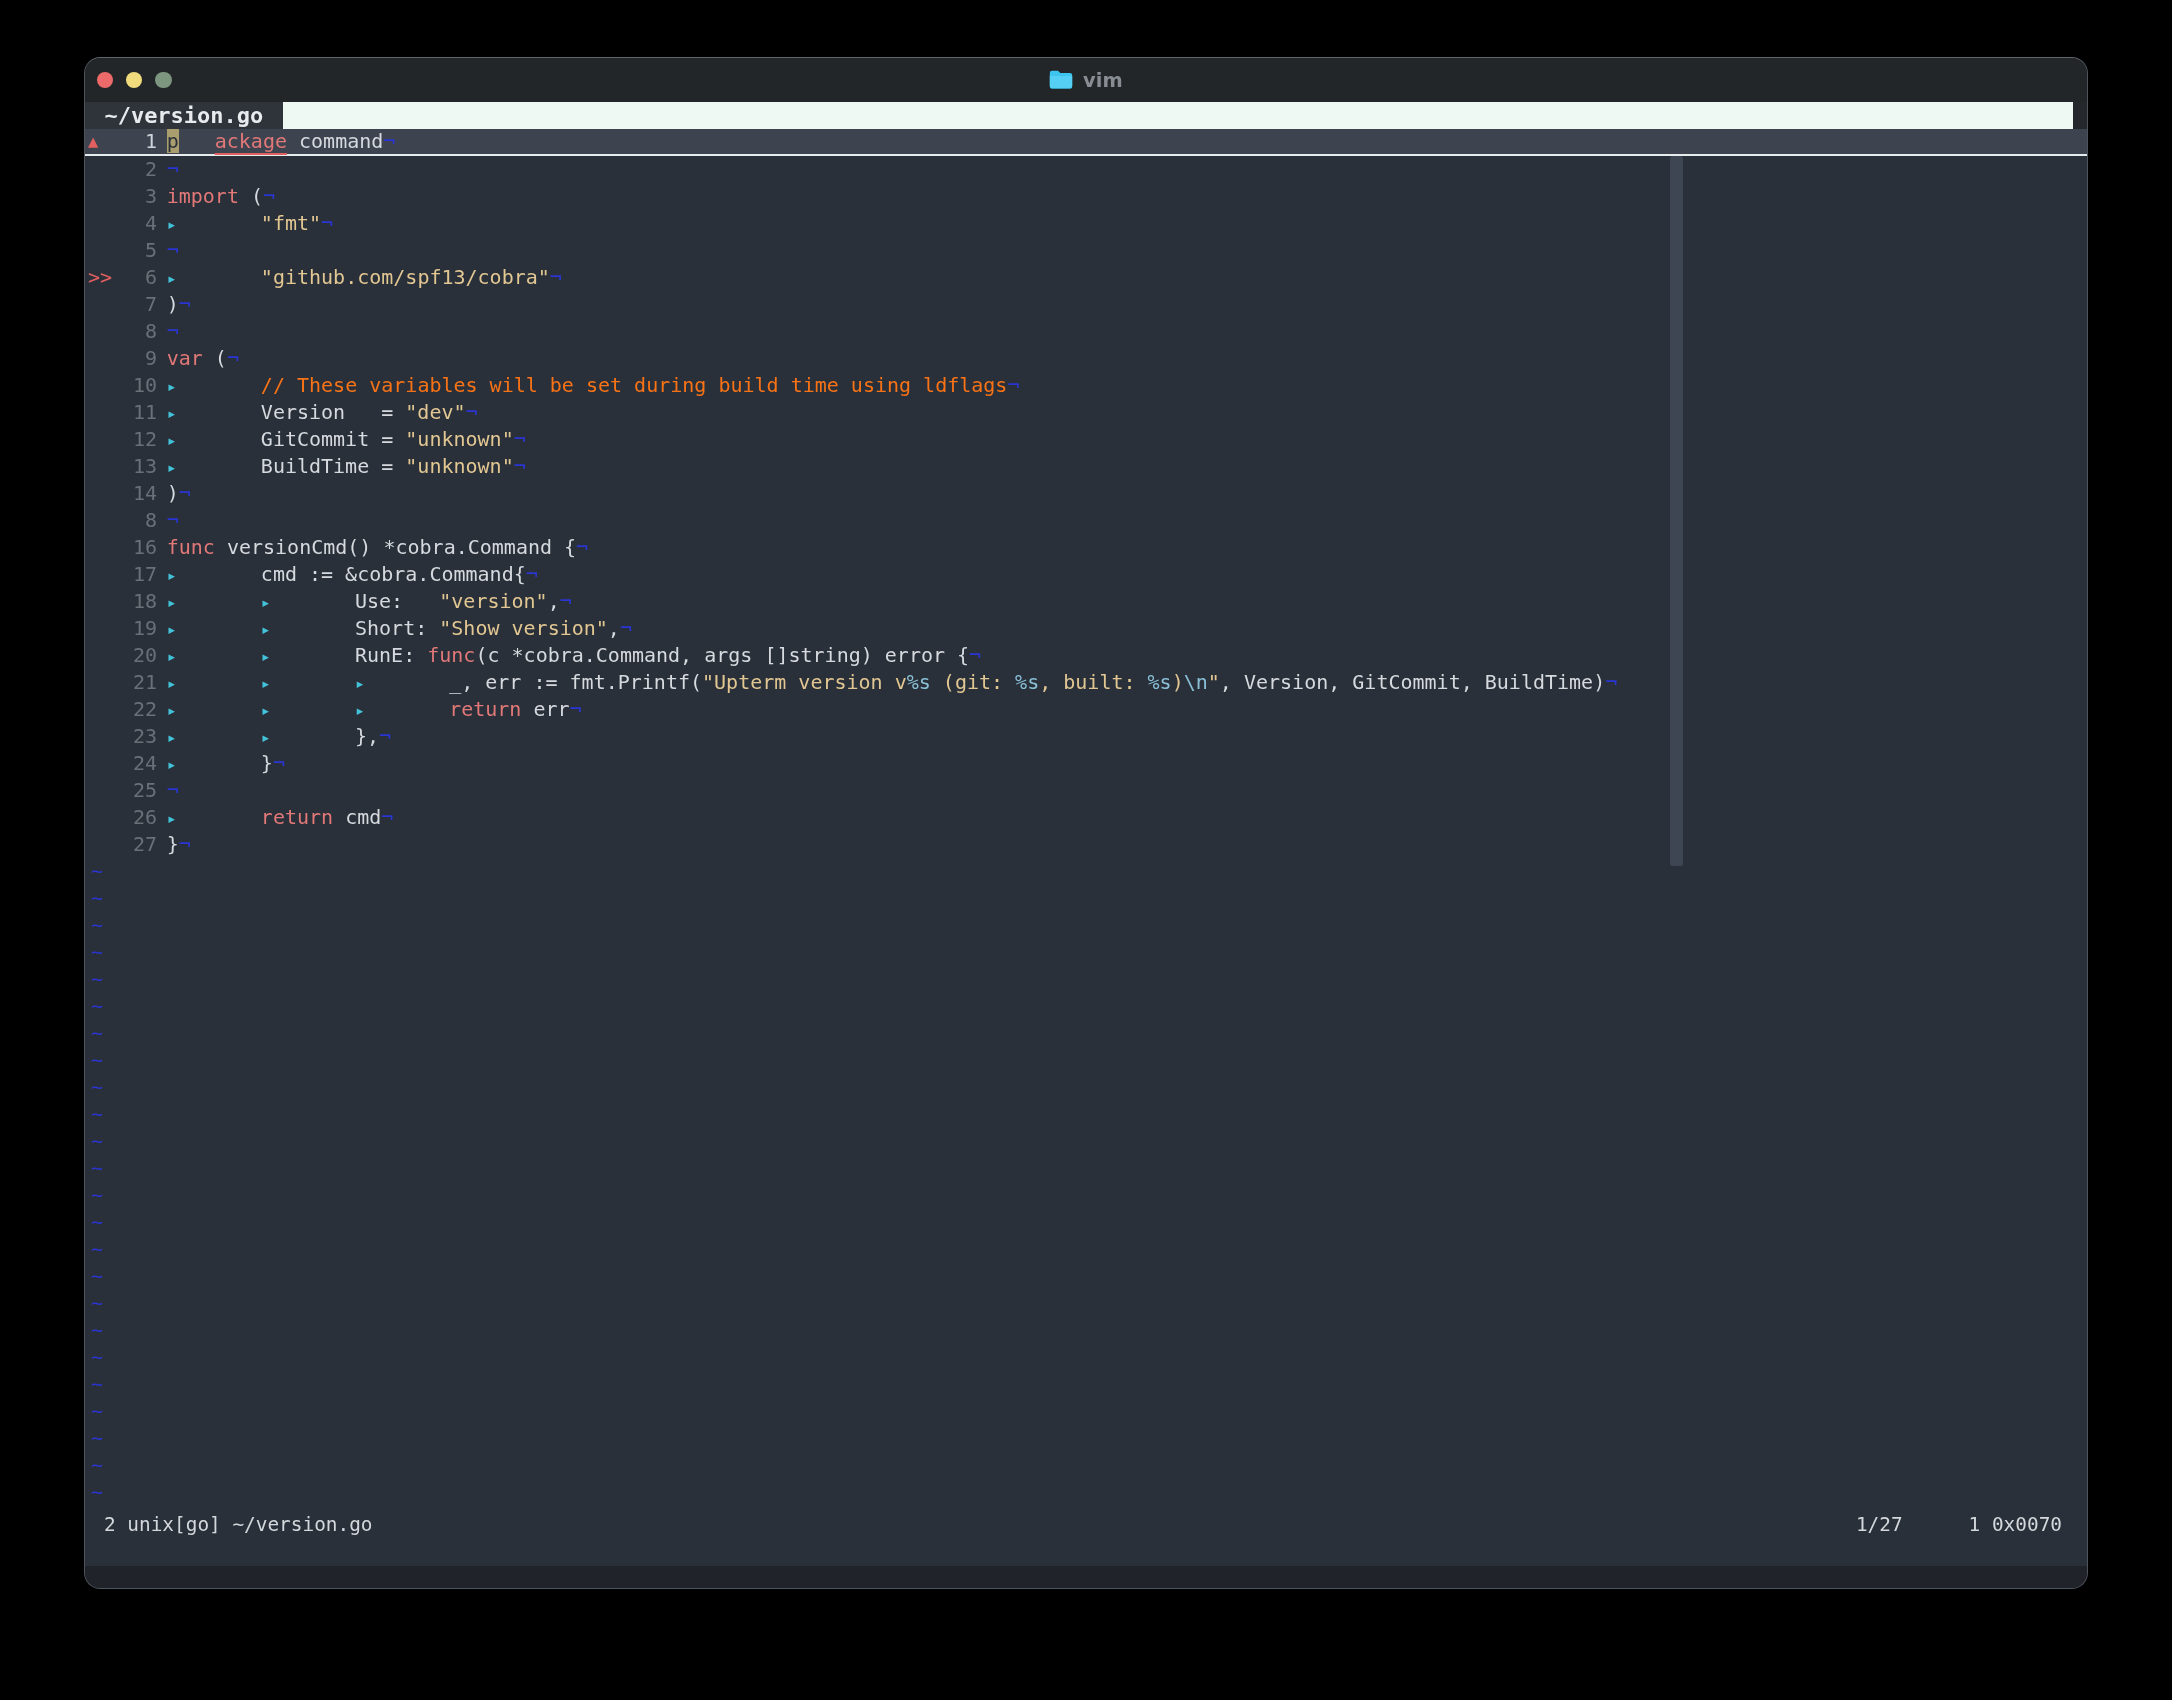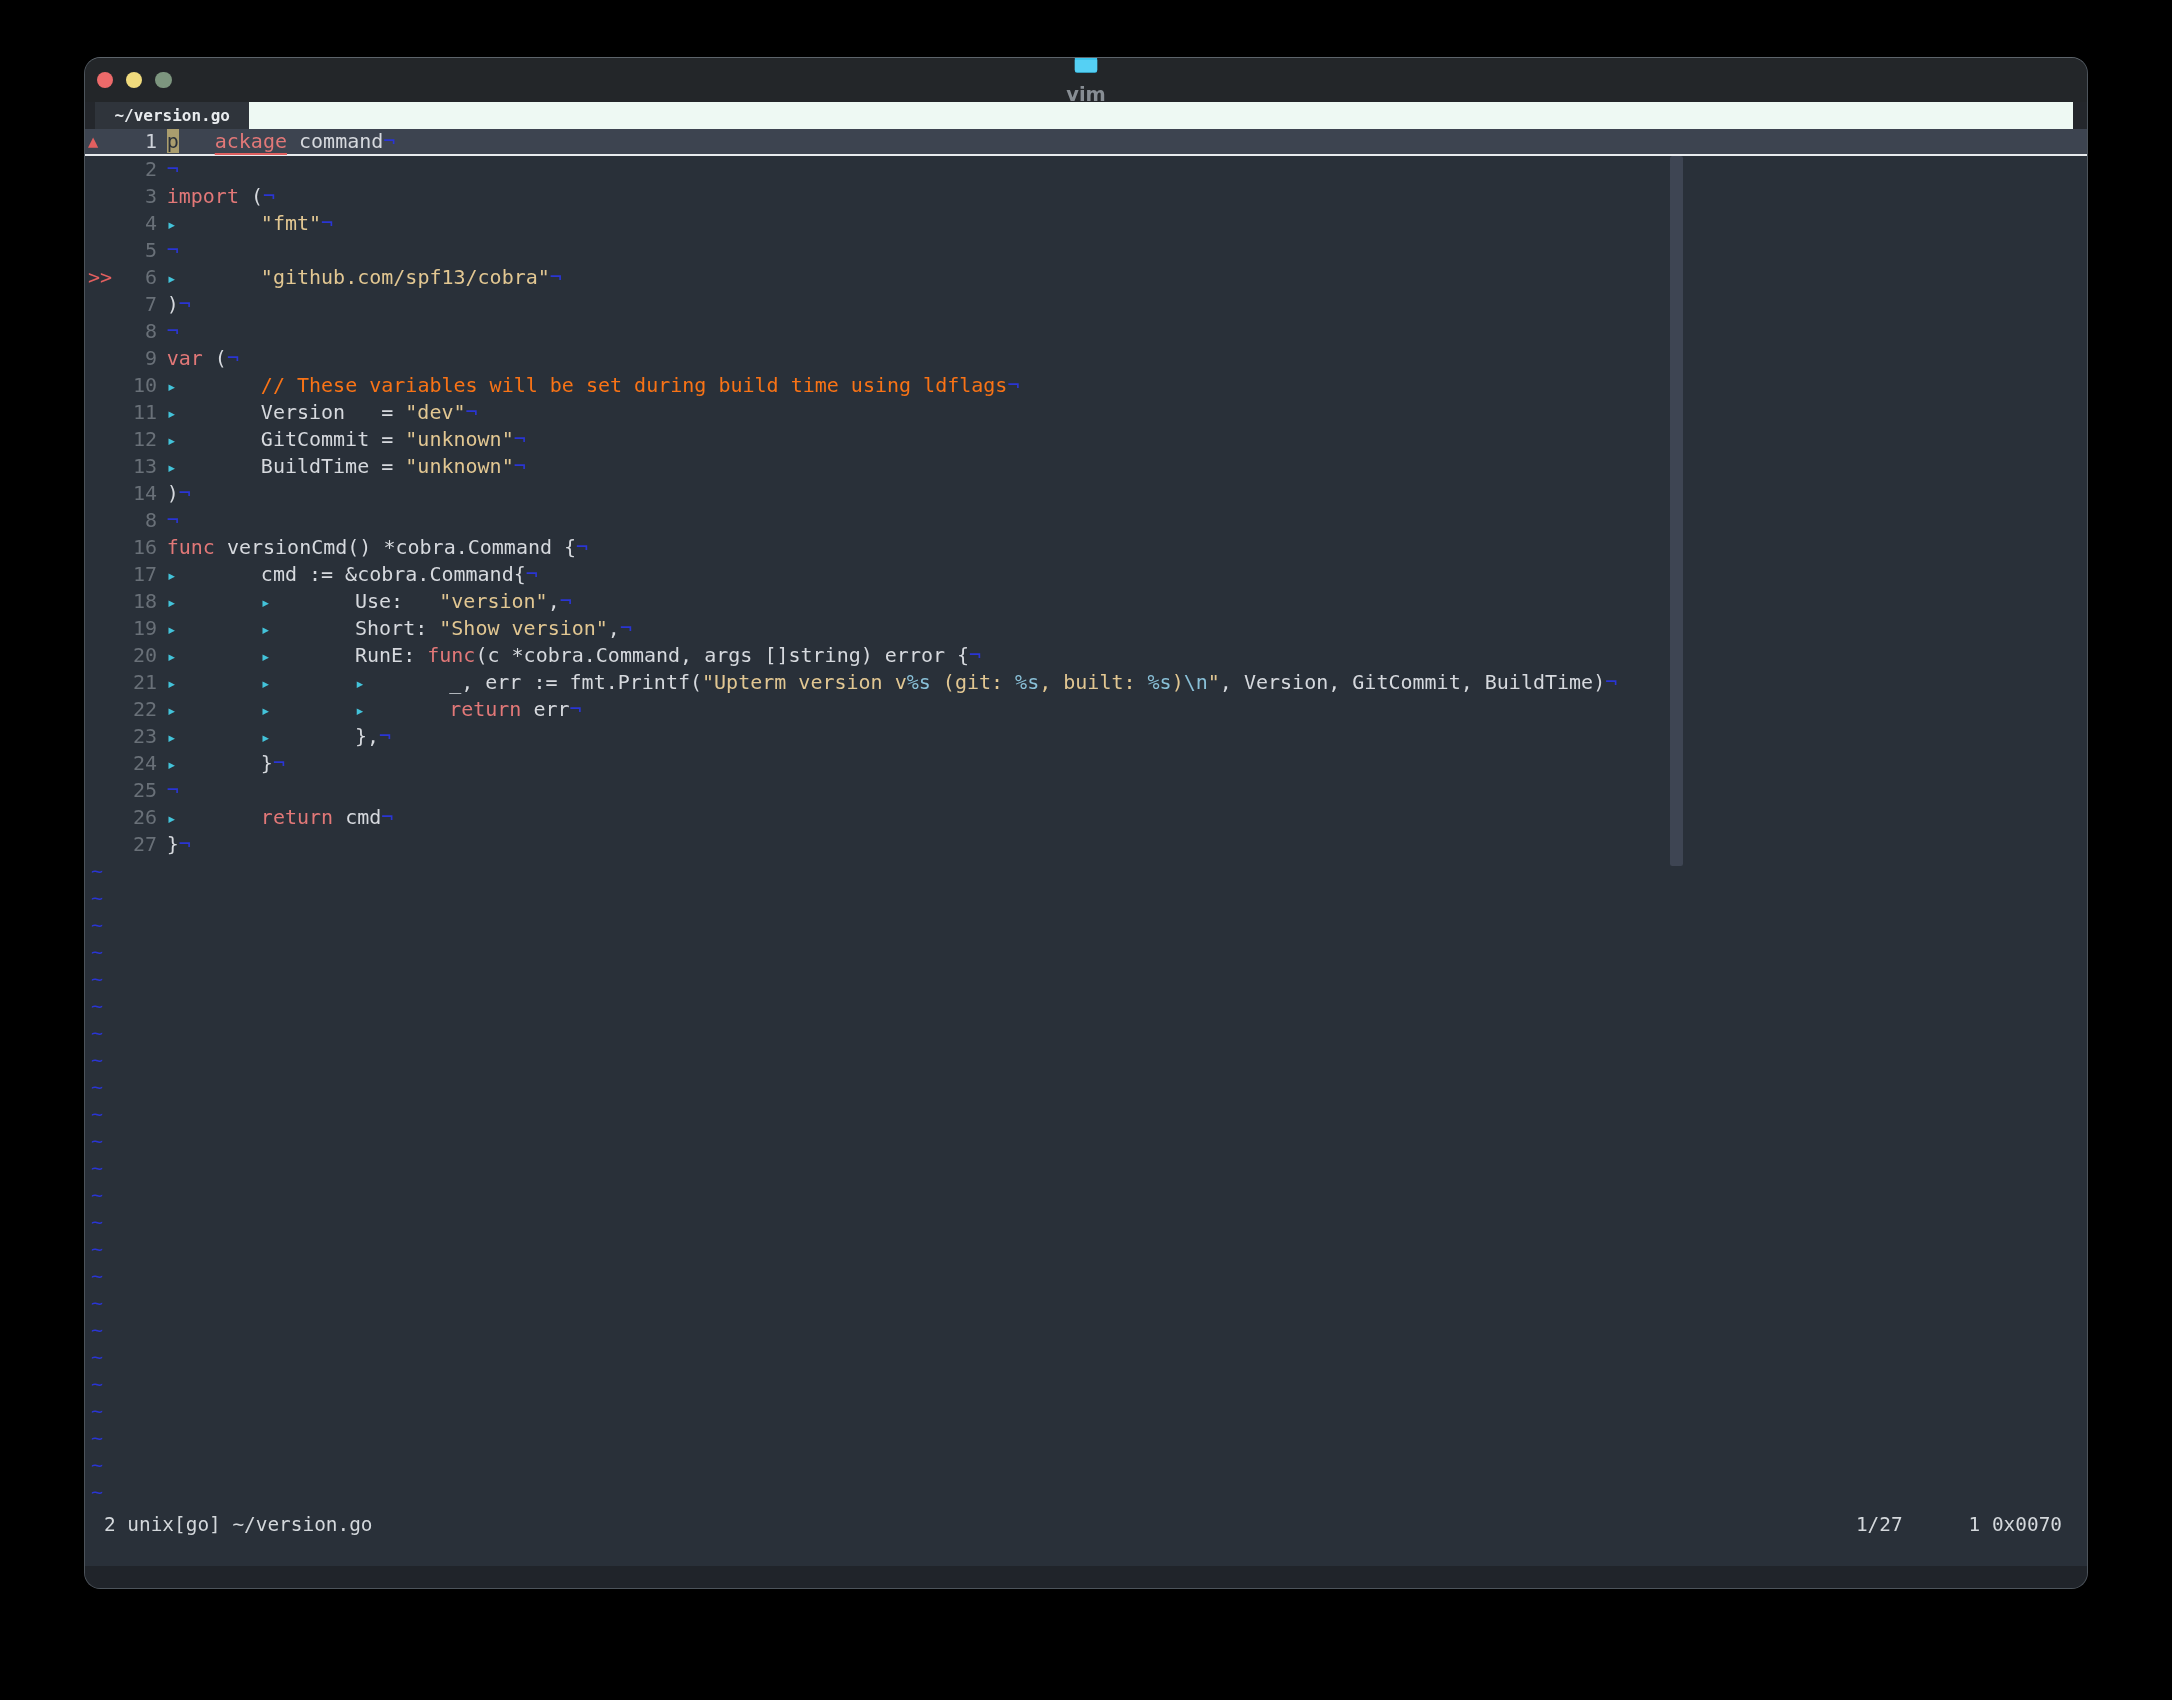--- a/index.html
+++ b/index.html
@@ -15,28 +15,28 @@
     display:flex;flex-direction:column;overflow:hidden;
     box-shadow:0 30px 60px rgba(0,0,0,.6);
   }
   
   .titlebar{height:44px;background:#232629;flex:0 0 auto;position:relative;display:flex;align-items:center;}
   .traffic{display:flex;gap:12.7px;padding-left:12px;}
   .light{width:16.4px;height:16.4px;border-radius:50%;border:none;padding:0;cursor:default;}
   .light.red{background:#ec6a6a;}
   .light.yellow{background:#f0db7d;}
   .light.green{background:#7d967f;}
-  .title-center{position:absolute;left:0;right:0;top:0;bottom:0;display:flex;align-items:center;justify-content:center;gap:9.7px;flex-direction:column;}
+  .title-center{position:absolute;left:0;right:0;top:0;bottom:0;display:flex;align-items:center;justify-content:center;gap:9.7px;}
   .title-text{color:#878d93;font-size:19.4px;font-weight:bold;font-family:"DejaVu Sans","Liberation Sans",sans-serif;}
   .folder-svg{display:block;}
   
   .tabline{height:27px;flex:0 0 auto;background:#24272c;display:flex;}
   .tab-active{
-    background:#2f343b;color:#e8ebee;font-size:16px;font-weight:bold;
-    padding:0 19.4px;display:flex;align-items:center;flex:0 0 auto;white-space:pre;margin-left:10px;
+    background:#2f343b;color:#e8ebee;font-size:22px;font-weight:bold;
+    padding:0 19.4px;display:flex;align-items:center;flex:0 0 auto;white-space:pre;
   }
   .tab-fill{flex:1 1 auto;background:#eef9f3;margin-right:14px;}
   
   .editor{flex:1 1 auto;position:relative;background:#293039;overflow:hidden;}
   .row{display:flex;height:27px;line-height:27px;font-size:20px;white-space:pre;align-items:stretch;}
   .row .sign{flex:0 0 30px;padding-left:3px;color:#e25f5f;text-align:left;overflow:hidden;}
   .row .sign.warn{font-size:17px;}
   .row .num{flex:0 0 39px;text-align:right;color:#697078;}
   .row .code{padding-left:9.7px;color:#d6d9de;}
   .row.cursorline{background:#3d4450;border-bottom:2.2px solid #e8ebee;height:25px;line-height:25px;}

